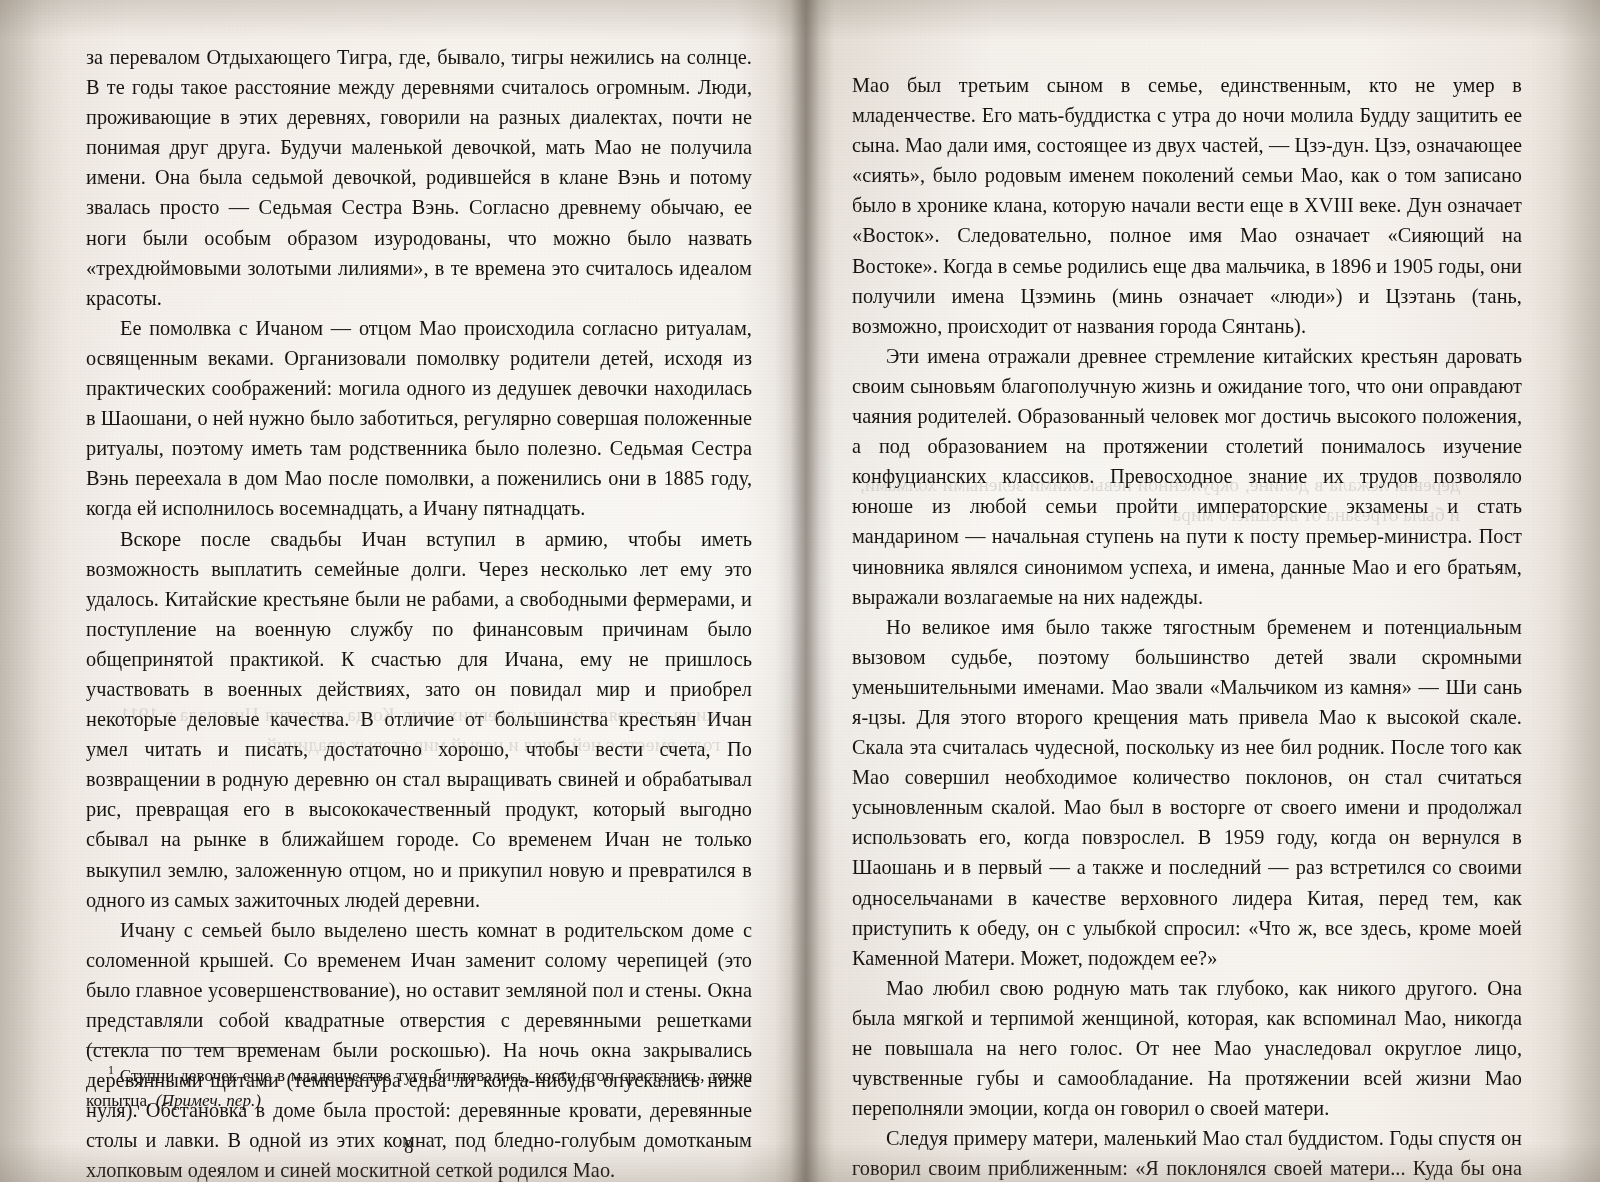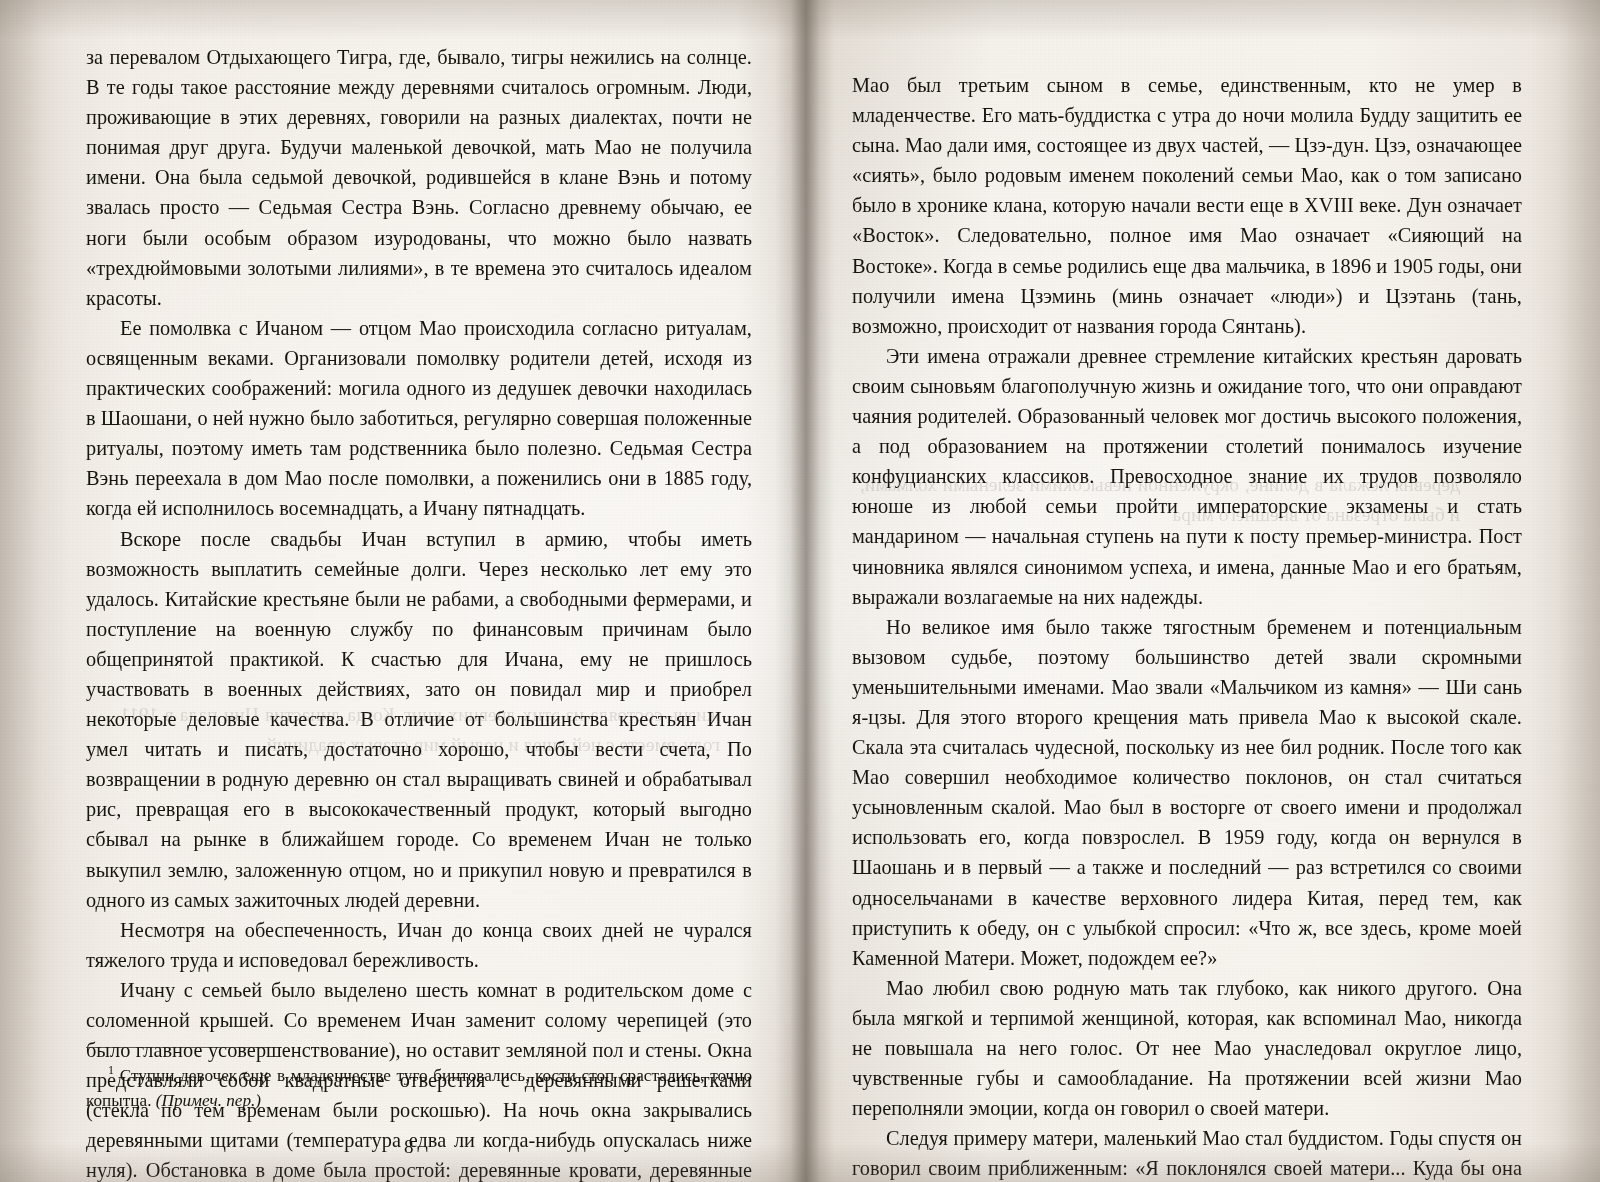--- a/index.html
+++ b/index.html
@@ -177,21 +177,20 @@
   </div>
   <div class="bleed bleed-right">
     деревня лежала в долине, окруженной невысокими зелеными холмами, и была отрезана от внешнего мира
   </div>
 
   <div class="page page-left">
     <div class="text-column">
       <p class="noindent"><span>за перевалом Отдыхающего Тигра, где, бывало, тигры нежились на солнце. В те годы такое расстояние между деревнями считалось огромным. Люди, проживающие в этих деревнях, говорили на разных диалектах, почти не понимая друг друга. Будучи маленькой девочкой, мать Мао не получила имени. Она была седьмой девочкой, родившейся в клане Вэнь и потому звалась просто — Седьмая Сестра Вэнь. Согласно древнему обычаю, ее ноги были особым образом изуродованы, что можно было назвать «трехдюймовыми золотыми лилиями», в те времена это считалось идеалом красоты.</span></p>
       <p><span>Ее помолвка с Ичаном — отцом Мао происходила согласно ритуалам, освященным веками. Организовали помолвку родители детей, исходя из практических соображений: могила одного из дедушек девочки находилась в Шаошани, о ней нужно было заботиться, регулярно совершая положенные ритуалы, поэтому иметь там родственника было полезно. Седьмая Сестра Вэнь переехала в дом Мао после помолвки, а поженились они в 1885 году, когда ей исполнилось восемнадцать, а Ичану пятнадцать.</span></p>
       <p><span>Вскоре после свадьбы Ичан вступил в армию, чтобы иметь возможность выплатить семейные долги. Через несколько лет ему это удалось. Китайские крестьяне были не рабами, а свободными фермерами, и поступление на военную службу по финансовым причинам было общепринятой практикой. К счастью для Ичана, ему не пришлось участвовать в военных действиях, зато он повидал мир и приобрел некоторые деловые качества. В отличие от большинства крестьян Ичан умел читать и писать, достаточно хорошо, чтобы вести счета, По возвращении в родную деревню он стал выращивать свиней и обрабатывал рис, превращая его в высококачественный продукт, который выгодно сбывал на рынке в ближайшем городе. Со временем Ичан не только выкупил землю, заложенную отцом, но и прикупил новую и превратился в одного из самых зажиточных людей деревни.</span></p>
-      <p><span>Несмотря на обеспеченность, Ичан до конца своих дней не чурался тяжелого труда и исповедовал бережливость.</span></p>
       <p><span>Ичану с семьей было выделено шесть комнат в родительском доме с соломенной крышей. Со временем Ичан заменит солому черепицей (это было главное усовершенствование), но оставит земляной пол и стены. Окна представляли собой квадратные отверстия с деревянными решетками (стекла по тем временам были роскошью). На ночь окна закрывались деревянными щитами (температура едва ли когда-нибудь опускалась ниже нуля). Обстановка в доме была простой: деревянные кровати, деревянные столы и лавки. В одной из этих комнат, под бледно-голубым домотканым хлопковым одеялом и синей москитной сеткой родился Мао.</span></p>
     </div>
 
     <div class="footnote-rule"></div>
     <div class="footnote">
       <span class="fn-mark">1</span>
       <span>Ступни девочек еще в младенчестве туго бинтовались, кости стоп срастались, точно копытца.</span>
       <i>(Примеч. пер.)</i>
     </div>
 

